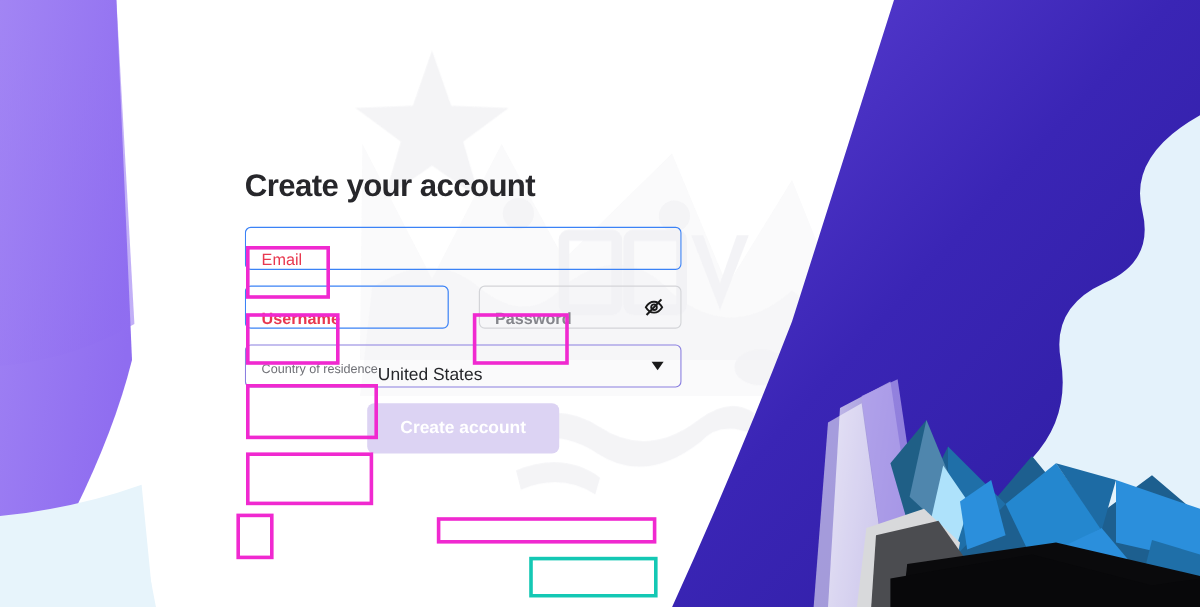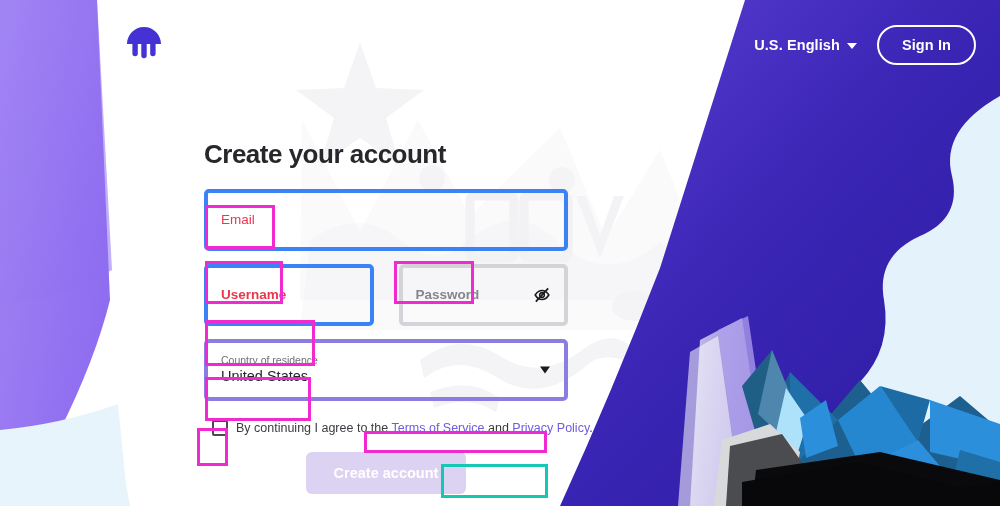--- a/index.html
+++ b/index.html
@@ -71,41 +71,41 @@
     font-size: 26px;
     font-weight: bold;
     color: #27272b;
     letter-spacing: -0.5px;
     margin-bottom: 20px;
     line-height: 1.1;
   }
 
   .field {
     position: relative;
-    height: 62px;
-    border: 4px solid #3b82f6;
+    height: 36px;
+    border: 1px solid #3b82f6;
     border-radius: 5px;
     background: transparent;
-    display: flex; align-items: center;
+    display: flex; align-items: flex-end;
     margin-bottom: 13px;
   }
   .field.gray { border-color: #d3d4d8; margin-left: 11px; }
   .field.violet { border-color: #8a7fe0; }
 
   .field-label {
     font-size: 13.5px;
     padding-left: 13px;
     color: #e8384f;
     user-select: none;
   }
   .field-label.muted { color: #85868c; }
 
   .stacked-label {
     padding-left: 13px;
-    display: flex; flex-direction: column; justify-content: center;
+    display: flex; flex-direction: row; justify-content: center;
     line-height: 1.12;
   }
   .stacked-label .sub {
     font-size: 10.5px;
     color: #6f7076;
   }
   .stacked-label .val {
     font-size: 14.5px;
     color: #25262a;
     margin-top: 2px;
@@ -264,39 +264,20 @@
       <path d="M800,418 L826,400 L838,446 L806,458 Z" fill="#2b8fdc"></path>
 
       <path d="M722,440 L770,424 L800,452 L790,506 L714,506 Z" fill="#d8d9db"></path>
       <path d="M730,446 L782,434 L806,468 L796,506 L726,506 Z" fill="#4b4c50"></path>
 
       <path d="M756,470 L880,452 L1000,480 L1000,506 L752,506 Z" fill="#0a0a0c"></path>
       <path d="M742,482 L860,462 L960,488 L1000,482 L1000,506 L742,506 Z" fill="#08080a"></path>
     </g>
   </svg>
 
-  <div class="header">
-
-    <div class="logo-wrap">
-      <svg viewBox="0 0 36 34" width="36" height="34">
-        <path d="M18 1 C27.4 1 35 8.6 35 18 L35 18 L29.6 18 L29.6 27.5
-                 a2.7 2.7 0 0 1 -5.4 0 L24.2 18 L20.7 18 L20.7 29.5
-                 a2.7 2.7 0 0 1 -5.4 0 L15.3 18 L11.8 18 L11.8 27.5
-                 a2.7 2.7 0 0 1 -5.4 0 L6.4 18 L1 18 C1 8.6 8.6 1 18 1 Z" fill="#4432d4"></path>
-      </svg>
-    </div>
-
-    <div class="header-right">
-      <div class="lang-select">
-        <span>U.S. English</span>
-        <span class="caret-down"></span>
-      </div>
-      <button class="signin-btn">Sign In</button>
-    </div>
-  </div>
 
   <div class="form-area">
 
     <div class="page-title">Create your account</div>
 
     <div class="field">
       <span class="field-label">Email</span>
     </div>
 
     <div class="row">
@@ -318,26 +299,20 @@
 
     <div class="field violet">
       <span class="stacked-label">
         <span class="sub">Country of residence</span>
         <span class="val">United States</span>
       </span>
       <span class="select-caret"></span>
     </div>
 
 
-    <div class="terms-row">
-      <div class="checkbox"></div>
-      <div class="terms-text">
-        <span>By continuing I agree to the </span><a>Terms of Service</a><span> and </span><a>Privacy Policy</a><span>.</span>
-      </div>
-    </div>
 
     <div class="btn-row">
       <button class="create-btn">Create account</button>
     </div>
   </div>
 
   <div class="anno magenta" style="left:205px; top:205px; width:70px; height:44px;"></div>
 
   <div class="anno magenta" style="left:205px; top:261px; width:78px; height:43px;"></div>
 

